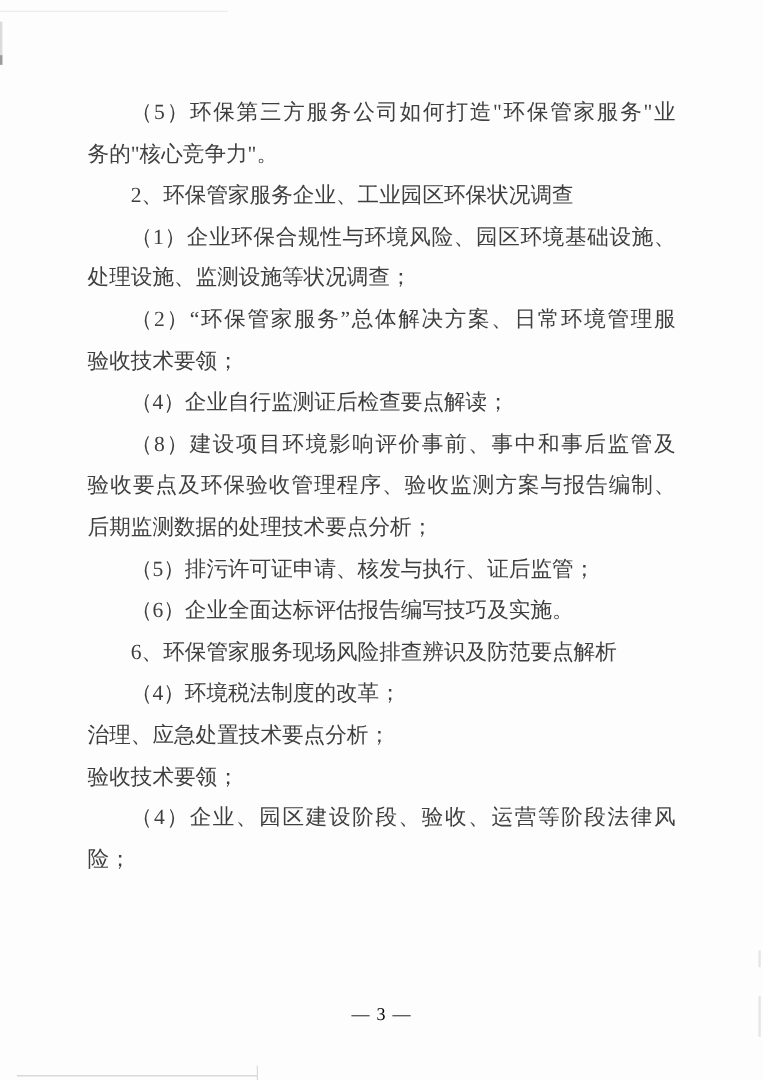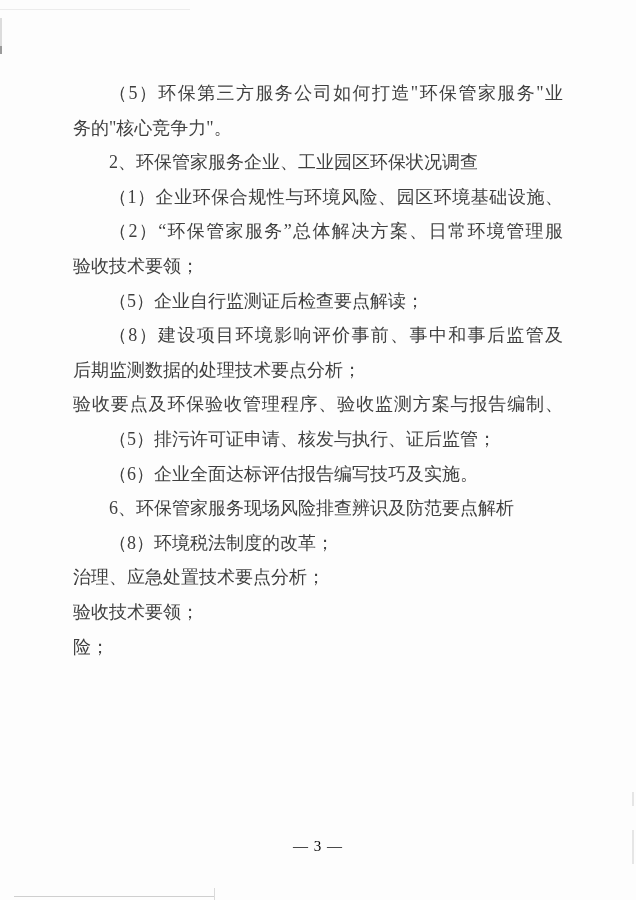--- a/index.html
+++ b/index.html
@@ -66,31 +66,33 @@
   <div class="art art-bottom-line"></div>
   <div class="art art-bottom-tick"></div>
   <div class="art art-right-1"></div>
   <div class="art art-right-2"></div>
 
   <div class="doc-body" style="color: rgb(63, 63, 63);">
       <div class="line first just">（5）环保第三方服务公司如何打造"环保管家服务"业</div>
       <div class="line">务的"核心竞争力"。</div>
       <div class="line first">2、环保管家服务企业、工业园区环保状况调查</div>
       <div class="line first just">（1）企业环保合规性与环境风险、园区环境基础设施、</div>
+      <div class="line">处理设施、监测设施等状况调查；</div>
       <div class="line first just">（2）“环保管家服务”总体解决方案、日常环境管理服</div>
       <div class="line">验收技术要领；</div>
-      <div class="line first">（5）企业自行监测证后检查要点解读；</div>
+      <div class="line first">（4）企业自行监测证后检查要点解读；</div>
       <div class="line first just">（8）建设项目环境影响评价事前、事中和事后监管及</div>
+      <div class="line just">验收要点及环保验收管理程序、验收监测方案与报告编制、</div>
       <div class="line">后期监测数据的处理技术要点分析；</div>
-      <div class="line just">验收要点及环保验收管理程序、验收监测方案与报告编制、</div>
       <div class="line first">（5）排污许可证申请、核发与执行、证后监管；</div>
       <div class="line first">（6）企业全面达标评估报告编写技巧及实施。</div>
       <div class="line first">6、环保管家服务现场风险排查辨识及防范要点解析</div>
-      <div class="line first">（8）环境税法制度的改革；</div>
+      <div class="line first">（4）环境税法制度的改革；</div>
       <div class="line">治理、应急处置技术要点分析；</div>
       <div class="line">验收技术要领；</div>
+      <div class="line first just">（4）企业、园区建设阶段、验收、运营等阶段法律风</div>
       <div class="line">险；</div>
     </div>
 
   <div class="footer">
     <span>— 3 —</span>
   </div>
 </div>
 
 </body></html>

